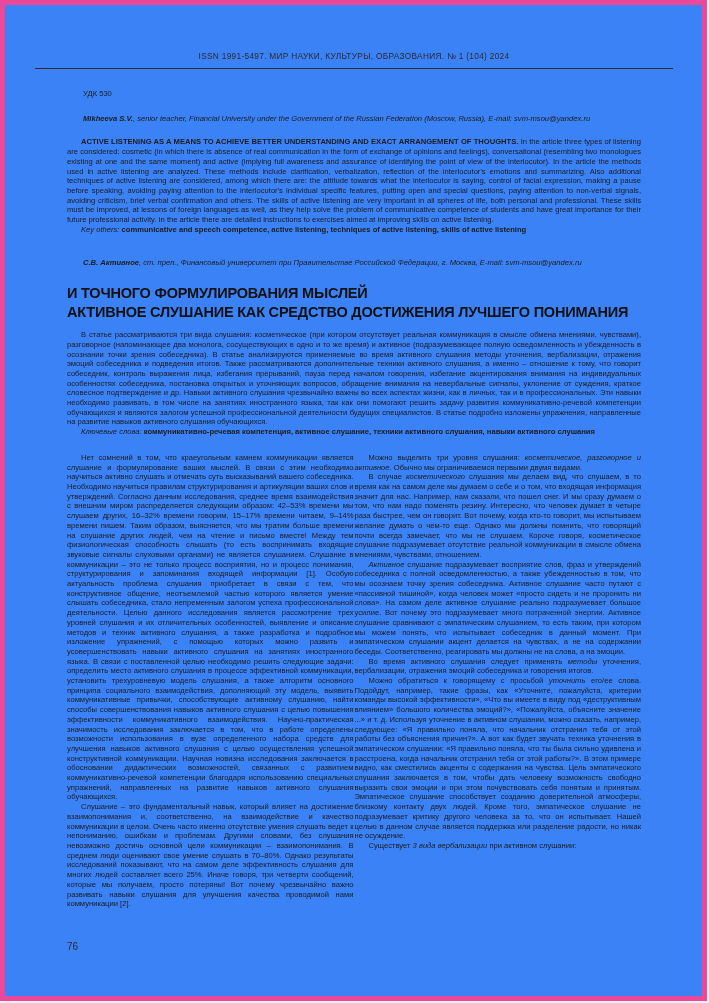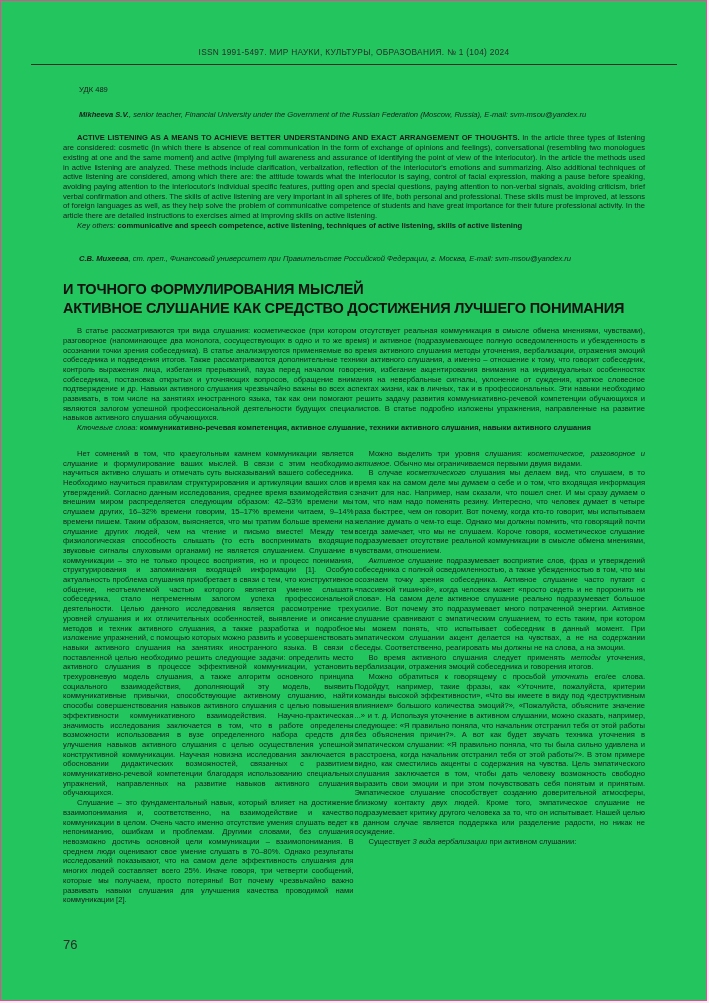--- a/index.html
+++ b/index.html
@@ -5,22 +5,22 @@
   html,body{margin:0;padding:0;}
   body{
     width:709px;height:1003px;
     background:#f2f2f2;
     font-family:"Liberation Sans",sans-serif;
     -webkit-font-smoothing:antialiased;
   }
   .page{
     position:relative;
     width:707px;height:1001px;
-    background:#22c55e;
-    border:1px solid #ec4899;
+    background:#3b82f6;
+    border:5px solid #ec4899;
     box-sizing:border-box;
     padding:0 61px 9px 62px;
     overflow:hidden;
     color:#1c1c1c;
   }
   .journal-header{
     padding-top:46px;
     text-align:center;
     font-size:8.3px;
     letter-spacing:.3px;
@@ -62,46 +62,46 @@
     display:flex;
     gap:1px;
     margin-top:16px;
   }
   .col{flex:1;text-align:justify;}
   .col p{margin:0;text-indent:14px;}
   .seg-i{font-style:italic;}
   .page-number{
     position:absolute;
     left:62px;top:936px;
-    font-size:13px;
+    font-size:10px;
     color:#2b2b2b;
     text-align:center;
   }
 </style>
 </head>
 <body>
 
 <div class="page">
 
   <div class="journal-header">ISSN 1991-5497. МИР НАУКИ, КУЛЬТУРЫ, ОБРАЗОВАНИЯ.  № 1 (104) 2024</div>
   <hr class="rule">
 
-  <div class="udc small">УДК 489</div>
+  <div class="udc small">УДК 530</div>
 
   <div class="author-line small">
     <span class="a-name">Mikheeva S.V.</span><span>, senior teacher, Financial University under the Government of the Russian Federation (Moscow, Russia), E-mail: svm-msou@yandex.ru</span>
   </div>
 
   <div class="abstract small">
     <p class="par"><span class="run-in-title">ACTIVE LISTENING AS A MEANS TO ACHIEVE BETTER UNDERSTANDING AND EXACT ARRANGEMENT OF THOUGHTS.</span><span> In the article three types of listening are considered: cosmetic (in which there is absence of real communication in the form of exchange of opinions and feelings), conversational (resembling two monologues existing at one and the same moment) and active (implying full awareness and assurance of identifying the point of view of the interlocutor). In the article the methods used in active listening are analyzed. These methods include clarification, verbalization, reflection of the interlocutor's emotions and summarizing. Also additional techniques of active listening are considered, among which there are: the attitude towards what the interlocutor is saying, control of facial expression, making a pause before speaking, avoiding paying attention to the interlocutor's individual specific features, putting open and special questions, paying attention to non-verbal signals, avoiding criticism, brief verbal confirmation and others. The skills of active listening are very important in all spheres of life, both personal and professional. These skills must be improved, at lessons of foreign languages as well, as they help solve the problem of communicative competence of students and have great importance for their future professional activity. In the article there are detailed instructions to exercises aimed at improving skills on active listening.</span></p>
     <p class="kw-line"><span class="kw-label">Key others: </span><span class="kw-text">communicative and speech competence, active listening, techniques of active listening, skills of active listening</span></p>
   </div>
 
   <div class="author-line author-line-ru small">
-    <span class="a-name">С.В. Михеева</span><span>, ст. преп., Финансовый университет при Правительстве Российской Федерации, г. Москва, E-mail: svm-msou@yandex.ru</span>
+    <span class="a-name">С.В. Активное</span><span>, ст. преп., Финансовый университет при Правительстве Российской Федерации, г. Москва, E-mail: svm-msou@yandex.ru</span>
   </div>
 
   <div class="article-title">
     <div>И ТОЧНОГО ФОРМУЛИРОВАНИЯ МЫСЛЕЙ</div>
     <div>АКТИВНОЕ СЛУШАНИЕ КАК СРЕДСТВО ДОСТИЖЕНИЯ ЛУЧШЕГО ПОНИМАНИЯ</div>
   </div>
 
   <div class="abstract abstract-ru small">
     <p class="par">В статье рассматриваются три вида слушания: косметическое (при котором отсутствует реальная коммуникация в смысле обмена мнениями, чувствами), разговорное (напоминающее два монолога, сосуществующих в одно и то же время) и активное (подразумевающее полную осведомленность и убежденность в осознании точки зрения собеседника). В статье анализируются применяемые во время активного слушания методы уточнения, вербализации, отражения эмоций собеседника и подведения итогов. Также рассматриваются дополнительные техники активного слушания, а именно – отношение к тому, что говорит собеседник, контроль выражения лица, избегания прерываний, пауза перед началом говорения, избегание акцентирования внимания на индивидуальных особенностях собеседника, постановка открытых и уточняющих вопросов, обращение внимания на невербальные сигналы, уклонение от суждения, краткое словесное подтверждение и др. Навыки активного слушания чрезвычайно важны во всех аспектах жизни, как в личных, так и в профессиональных. Эти навыки необходимо развивать, в том числе на занятиях иностранного языка, так как они помогают решить задачу развития коммуникативно-речевой компетенции обучающихся и являются залогом успешной профессиональной деятельности будущих специалистов. В статье подробно изложены упражнения, направленные на развитие навыков активного слушания обучающихся.</p>
     <p class="kw-line"><span class="kw-label">Ключевые слова: </span><span class="kw-text">коммуникативно-речевая компетенция, активное слушание, техники активного слушания, навыки активного слушания</span></p>

